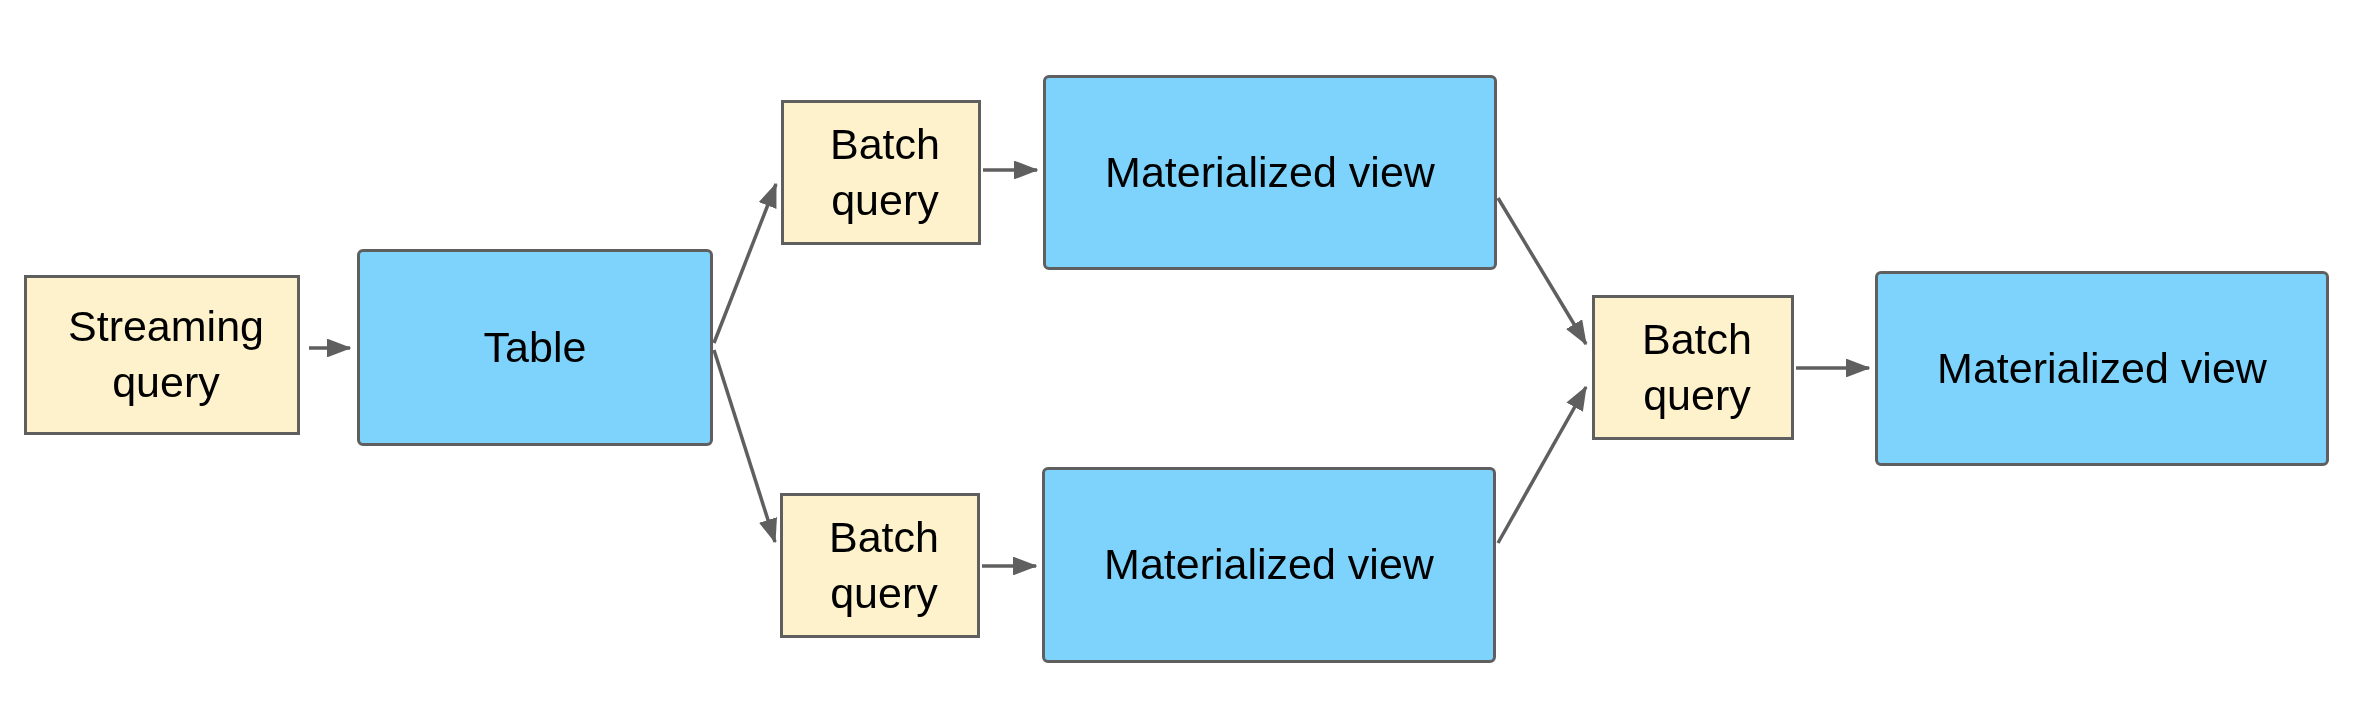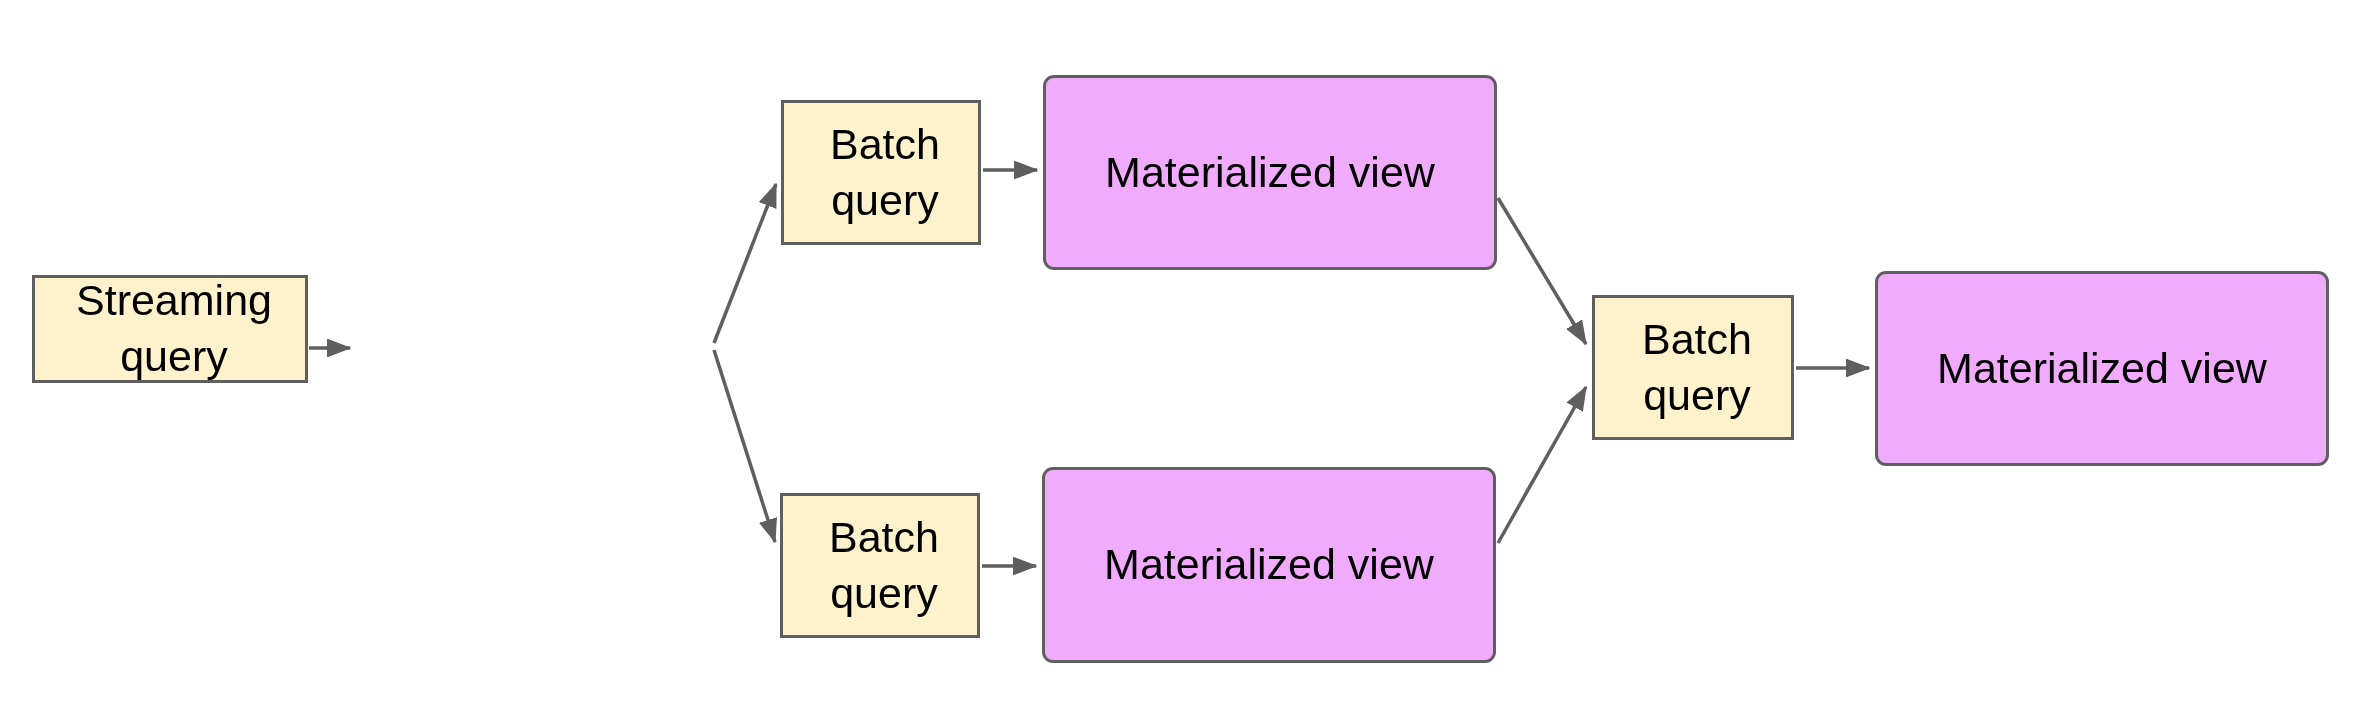--- a/index.html
+++ b/index.html
@@ -36,26 +36,26 @@
     color: #000000;
     padding: 4px 10px;
   }
   .node.query {
     background: #fdf2cc;
     border: 3px solid #5f5f5f;
     border-radius: 0;
     padding-left: 18px;
   }
   .node.view {
-    background: #f0abfc;
+    background: #7dd3fc;
     border: 3px solid #5f5f5f;
-    border-radius: 11px;
+    border-radius: 6px;
   }
   
-  .n-streaming     { left: 32px;   top: 275px; width: 276px; height: 108px; }
+  .n-streaming     { left: 24px;   top: 275px; width: 276px; height: 160px; }
   .n-table         { left: 357px;  top: 249px; width: 356px; height: 197px; }
   .n-batch-top     { left: 781px;  top: 100px; width: 200px; height: 145px; }
   .n-mv-top        { left: 1043px; top: 75px;  width: 454px; height: 195px; }
   .n-batch-bottom  { left: 780px;  top: 493px; width: 200px; height: 145px; }
   .n-mv-bottom     { left: 1042px; top: 467px; width: 454px; height: 196px; }
   .n-batch-right   { left: 1592px; top: 295px; width: 202px; height: 145px; }
   .n-mv-right      { left: 1875px; top: 271px; width: 454px; height: 195px; }
 </style>
 </head>
 <body>
@@ -75,20 +75,23 @@
     <line x1="982" y1="566" x2="1036" y2="566" stroke="#5f5f5f" stroke-width="3.5" marker-end="url(#arrowhead)"></line>
     <line x1="1498" y1="198" x2="1586" y2="344" stroke="#5f5f5f" stroke-width="3.5" marker-end="url(#arrowhead)"></line>
     <line x1="1498" y1="543" x2="1586" y2="387" stroke="#5f5f5f" stroke-width="3.5" marker-end="url(#arrowhead)"></line>
     <line x1="1796" y1="368" x2="1869" y2="368" stroke="#5f5f5f" stroke-width="3.5" marker-end="url(#arrowhead)"></line>
   </svg>
 
   <div class="node query n-streaming">
     <span>Streaming query</span>
   </div>
 
+  <div class="node view n-table">
+    <span>Table</span>
+  </div>
 
   <div class="node query n-batch-top">
     <span>Batch query</span>
   </div>
 
   <div class="node view n-mv-top">
     <span>Materialized view</span>
   </div>
 
   <div class="node query n-batch-bottom">

